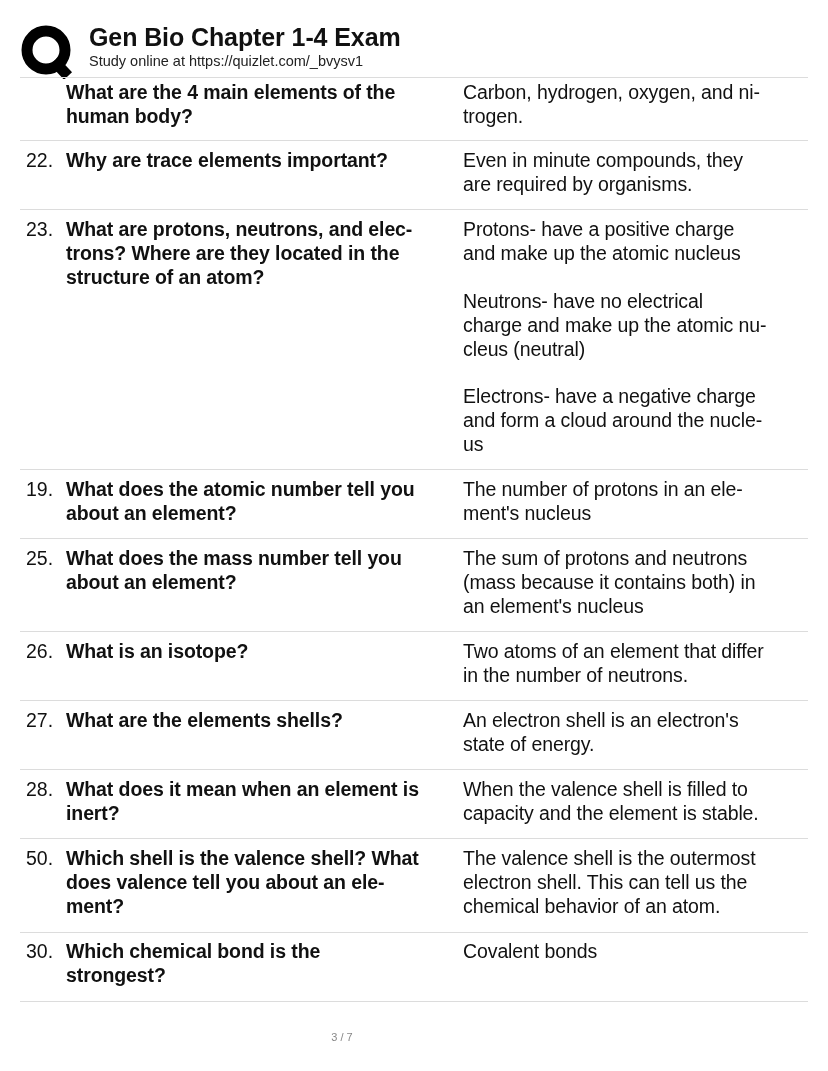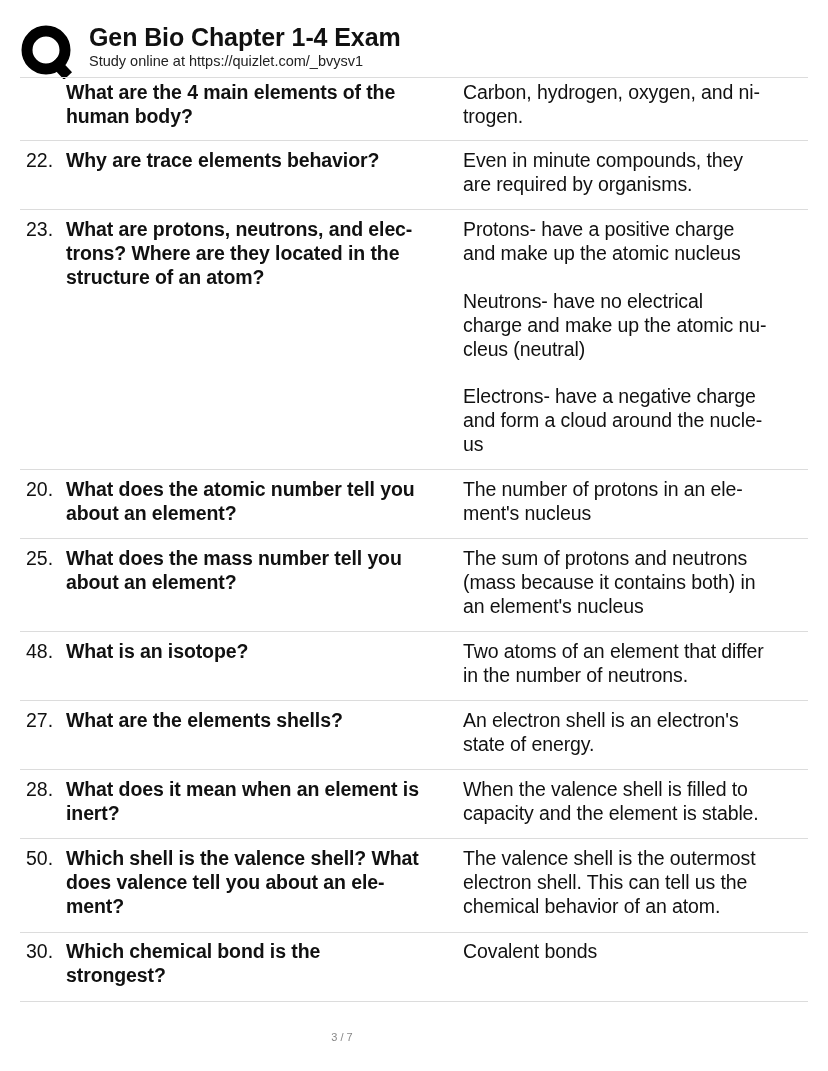--- a/index.html
+++ b/index.html
@@ -34,52 +34,52 @@
 
 <div class="row" style="top:80px">
   <div class="num"></div>
   <div class="q">What are the 4 main elements of the<br>human body?</div>
   <div class="a">Carbon, hydrogen, oxygen, and ni-<br>trogen.</div>
 </div>
 <div class="divider" style="top:140px"></div>
 
 <div class="row" style="top:148px">
   <div class="num">22.</div>
-  <div class="q">Why are trace elements behavior?</div>
+  <div class="q">Why are trace elements important?</div>
   <div class="a">Even in minute compounds, they<br>are required by organisms.</div>
 </div>
 <div class="divider" style="top:209px"></div>
 
 <div class="row" style="top:217px">
   <div class="num">23.</div>
   <div class="q">What are protons, neutrons, and elec-<br>trons? Where are they located in the<br>structure of an atom?</div>
   <div class="a">
     <p>Protons- have a positive charge<br>and make up the atomic nucleus</p>
     <p>Neutrons- have no electrical<br>charge and make up the atomic nu-<br>cleus (neutral)</p>
     <p>Electrons- have a negative charge<br>and form a cloud around the nucle-<br>us</p>
   </div>
 </div>
 <div class="divider" style="top:469px"></div>
 
 <div class="row" style="top:477px">
-  <div class="num">20.</div>
+  <div class="num">19.</div>
   <div class="q">What does the atomic number tell you<br>about an element?</div>
   <div class="a">The number of protons in an ele-<br>ment's nucleus</div>
 </div>
 <div class="divider" style="top:538px"></div>
 
 <div class="row" style="top:546px">
   <div class="num">25.</div>
   <div class="q">What does the mass number tell you<br>about an element?</div>
   <div class="a">The sum of protons and neutrons<br>(mass because it contains both) in<br>an element's nucleus</div>
 </div>
 <div class="divider" style="top:631px"></div>
 
 <div class="row" style="top:639px">
-  <div class="num">48.</div>
+  <div class="num">26.</div>
   <div class="q">What is an isotope?</div>
   <div class="a">Two atoms of an element that differ<br>in the number of neutrons.</div>
 </div>
 <div class="divider" style="top:700px"></div>
 
 <div class="row" style="top:708px">
   <div class="num">27.</div>
   <div class="q">What are the elements shells?</div>
   <div class="a">An electron shell is an electron's<br>state of energy.</div>
 </div>

